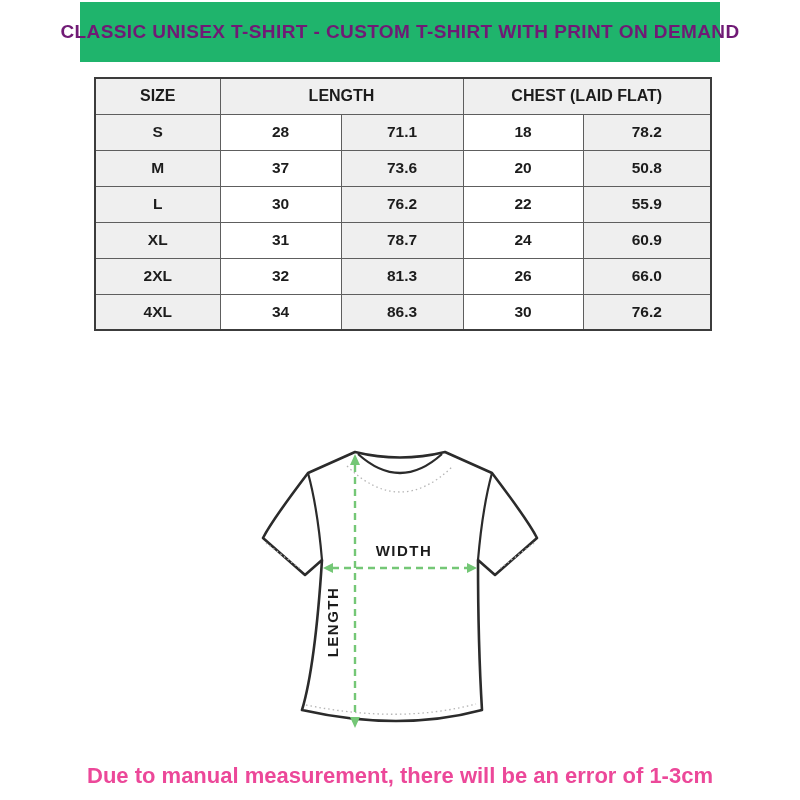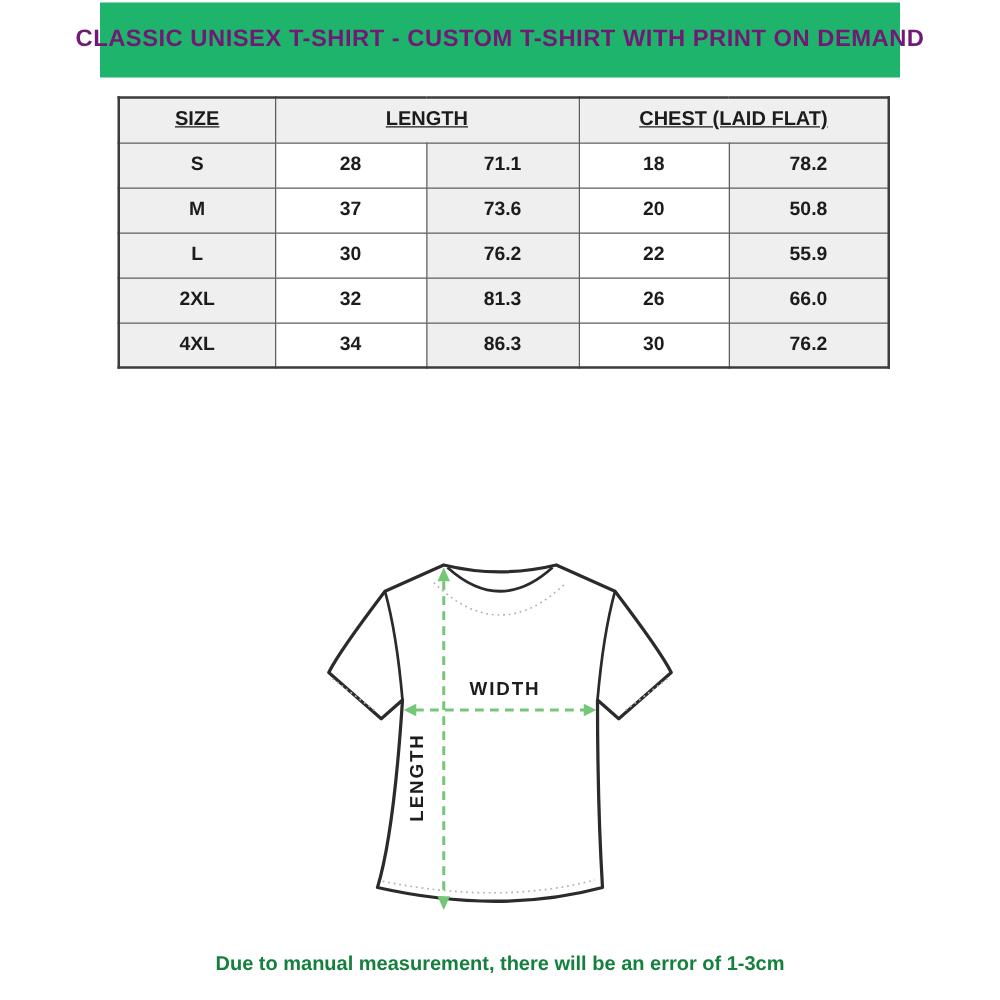--- a/index.html
+++ b/index.html
@@ -17,29 +17,29 @@
 
   .chart-wrap { position: absolute; left: 94px; top: 77px; width: 616px; }
   table.size-chart {
     width: 616px; border-collapse: collapse; table-layout: fixed;
     border: 2px solid #3c3c3c;
     font-size: 15.5px; font-weight: 700; color: #1c1c1c; text-align: center;
   }
   table.size-chart th, table.size-chart td {
     border: 1px solid #5e5e5e; padding: 0;
   }
-  table.size-chart th { height: 36px; background: #efefef; font-size: 16px; text-decoration: underline; }
+  table.size-chart th { height: 36px; background: #efefef; font-size: 16px; }
   table.size-chart td { height: 36px; background: #ffffff; }
   table.size-chart td.shade { background: #efefef; }
 
   .tshirt { position: absolute; left: 252px; top: 442px; width: 296px; height: 302px; }
 
   .note {
     position: absolute; left: 0; top: 763px; width: 800px;
-    text-align: center; color: #15803d; font-size: 16px; font-weight: 700;
+    text-align: center; color: #ec4899; font-size: 22px; font-weight: 700;
   }
 </style>
 </head>
 <body>
 
 <header class="banner">
   <h1>CLASSIC UNISEX T-SHIRT - CUSTOM T-SHIRT WITH PRINT ON DEMAND</h1>
 </header>
 
 <div class="chart-wrap">
@@ -72,20 +72,27 @@
         <td class="shade">73.6</td>
         <td>20</td>
         <td class="shade">50.8</td>
       </tr>
       <tr>
         <td class="shade">L</td>
         <td>30</td>
         <td class="shade">76.2</td>
         <td>22</td>
         <td class="shade">55.9</td>
+      </tr>
+      <tr>
+        <td class="shade">XL</td>
+        <td>31</td>
+        <td class="shade">78.7</td>
+        <td>24</td>
+        <td class="shade">60.9</td>
       </tr>
       <tr>
         <td class="shade">2XL</td>
         <td>32</td>
         <td class="shade">81.3</td>
         <td>26</td>
         <td class="shade">66.0</td>
       </tr>
       <tr>
         <td class="shade">4XL</td>

